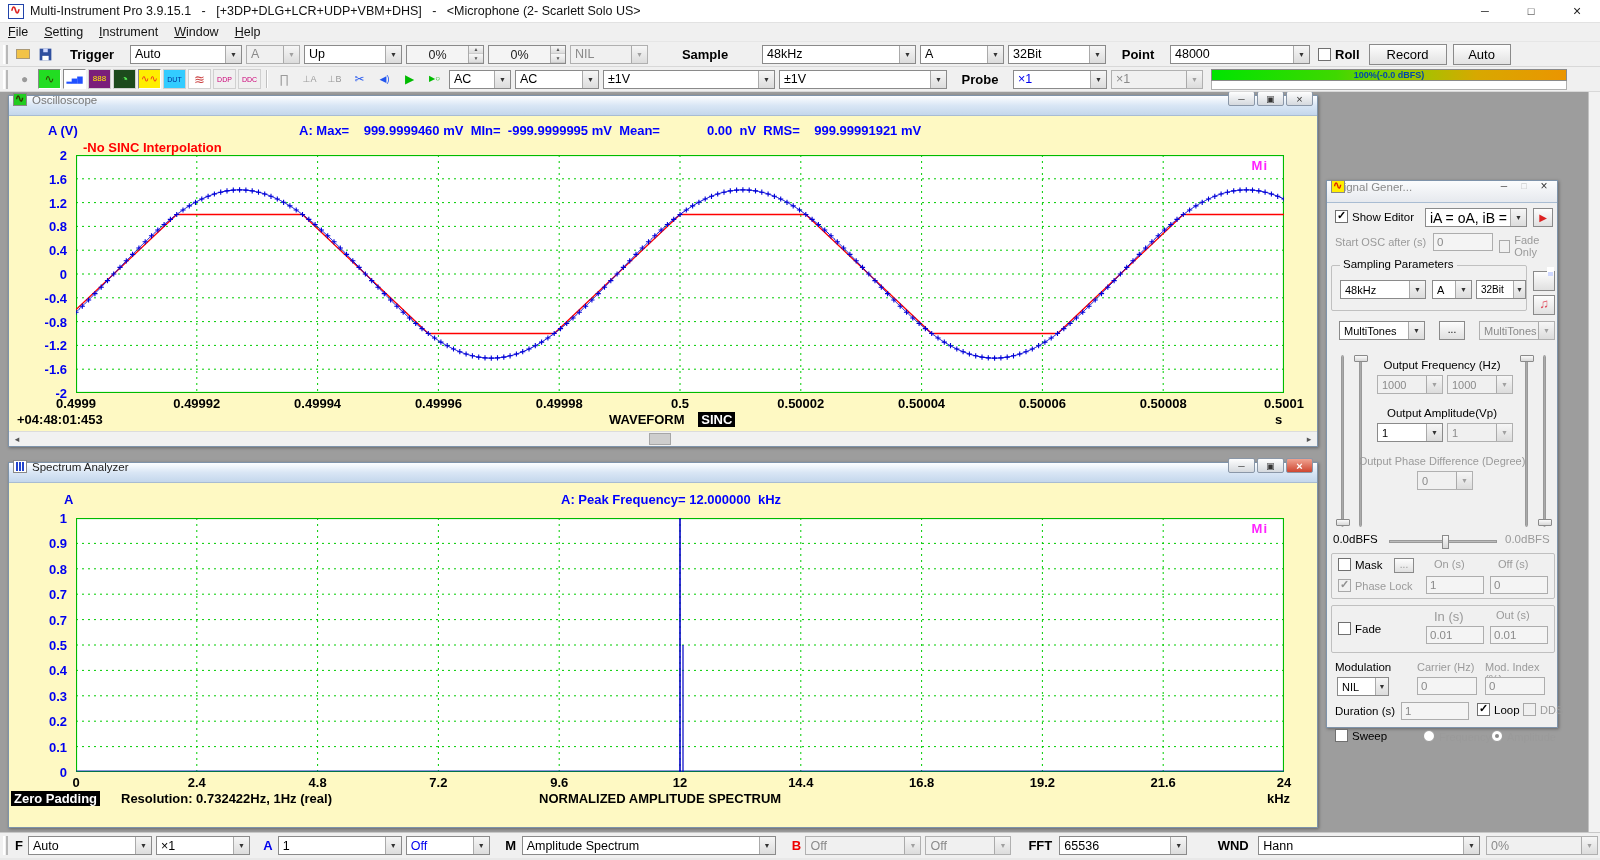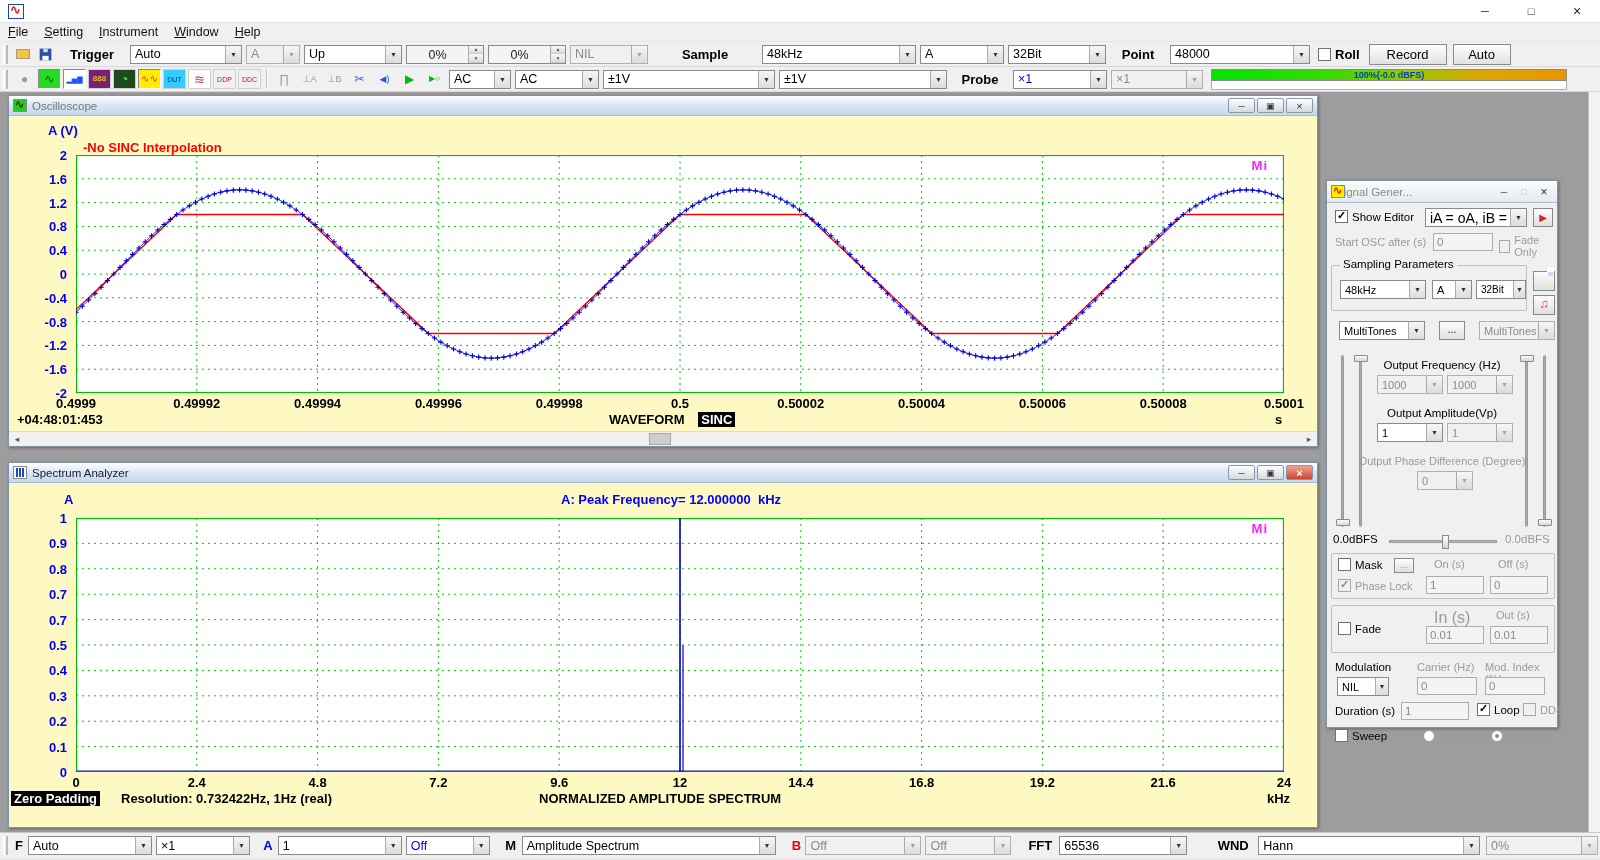--- a/index.html
+++ b/index.html
@@ -47,21 +47,21 @@
   .tbicon.flat { border-color:transparent; background:transparent; }
   .tbsep { width:2px; height:18px; border-left:1px solid #c0c0c0; border-right:1px solid #fff; margin:0 4px; }
 
   .meter { width:356px; margin-left:6px; }
   .mbar { height:12px; border:1px solid #8a8a8a; background:linear-gradient(90deg,#00e400 0%,#3fd800 35%,#97c800 55%,#d8a800 75%,#eb9500 100%); text-align:center; font-size:9px; font-weight:bold; color:#0047ab; line-height:11px; }
   .mbar2 { height:9px; border:1px solid #b0b0b0; border-top:none; background:#fff; }
 
   
   .mdi { position:absolute; left:0; top:92px; width:1600px; height:740px; background:#9d9d9d; overflow:hidden; }
   .panel { position:absolute; background:#f0f0f0; border:1px solid #7e93aa; box-shadow:1px 1px 3px rgba(0,0,0,.35); }
-  .ptitle { height:20px; background:linear-gradient(#fdfeff,#d9e6f5 50%,#c4d7ec); border-bottom:1px solid #a8bcd2; display:flex; align-items:center; padding:9px 4px; }
+  .ptitle { height:20px; background:linear-gradient(#fdfeff,#d9e6f5 50%,#c4d7ec); border-bottom:1px solid #a8bcd2; display:flex; align-items:flex-end; padding:9px 4px; }
   .ptitle .pt { font-size:11.5px; margin-left:5px; }
   .pbtns { margin-left:auto; display:flex; gap:2px; }
   .pwbtn { width:27px; height:15px; border:1px solid #8a97a8; border-radius:2px; background:linear-gradient(#fefefe,#d5d9de); display:flex; align-items:center; justify-content:center; font-size:9px; color:#333; }
   .pwbtn.red { background:linear-gradient(#f0a391,#ce4631); color:#fff; font-weight:bold; }
   .picon { width:14px; height:13px; border:1px solid #888; position:relative; overflow:hidden; }
   .picon.scope { background:#22cc22; } .picon.scope::after { content:"∿"; position:absolute; left:1px; top:-2px; font-size:11px; color:#333300; font-weight:bold; }
   .picon.spec { background:#fff; } .picon.spec::after { content:""; position:absolute; left:2px; bottom:1px; width:9px; height:9px; background:repeating-linear-gradient(90deg,#2244cc 0 2px,#ffffff 2px 3px); }
   .picon.sg { background:#ffee00; } .picon.sg::after { content:"∿"; position:absolute; left:1px; top:-2px; font-size:11px; color:#dd2200; font-weight:bold; }
 
   .pbody { position:absolute; left:0; top:20px; right:0; bottom:0; background:#fef9c3; }
@@ -109,20 +109,21 @@
   .lblA { color:#0000ee; } .lblB { color:#ee0000; }
   .bottomsliver { position:absolute; left:0; top:858px; width:1600px; height:2px; background:#e8e8e8; }
 </style>
 </head>
 <body>
 
 <div id="app">
 
   <div class="titlebar">
     <div class="applogo"></div>
+    <span class="apptitle">Multi-Instrument Pro 3.9.15.1   -   [+3DP+DLG+LCR+UDP+VBM+DHS]   -   &lt;Microphone (2- Scarlett Solo US&gt;</span>
     <div class="wincontrols">
       <div class="wbtn">─</div>
       <div class="wbtn">□</div>
       <div class="wbtn" style="font-size:14px;">×</div>
     </div>
   </div>
 
   <div class="menubar" id="menu-items">
       <span class="menuitem">File</span>
       <span class="menuitem">Setting</span>
@@ -290,20 +291,21 @@
         <div class="picon scope"></div>
         <span class="pt" style="color:#777">Oscilloscope</span>
         <div class="pbtns">
           <div class="pwbtn">─</div>
           <div class="pwbtn">▣</div>
           <div class="pwbtn" style="font-size:11px">×</div>
         </div>
       </div>
       <div class="pbody">
         <span class="chanlab" style="left:39px;top:7px">A (V)</span>
+        <span class="stats" style="left:290px;top:7px">A: Max=    999.9999460 mV  MIn=  -999.9999995 mV  Mean=             0.00  nV  RMS=    999.99991921 mV</span>
         <span class="ann" style="left:74px;top:24px">-No SINC Interpolation</span>
         <div class="yticks" id="scope-yticks" style="left:0;top:39px;width:63px;height:238px">
             <span class="tick" style="top: 0%; color: rgb(0, 0, 238);">2</span>
             <span class="tick" style="top: 10%; color: rgb(0, 0, 238);">1.6</span>
             <span class="tick" style="top: 20%; color: rgb(0, 0, 238);">1.2</span>
             <span class="tick" style="top: 30%; color: rgb(0, 0, 238);">0.8</span>
             <span class="tick" style="top: 40%; color: rgb(0, 0, 238);">0.4</span>
             <span class="tick" style="top: 50%; color: rgb(0, 0, 238);">0</span>
             <span class="tick" style="top: 60%; color: rgb(0, 0, 238);">-0.4</span>
             <span class="tick" style="top: 70%; color: rgb(0, 0, 238);">-0.8</span>
@@ -512,21 +514,21 @@
           <span class="sg gray" style="left:166px;top:4px;font-size:11px">Off (s)</span>
           <label class="cb" style="position:absolute;left:6px;top:25px;font-weight:normal;font-size:11px;color:#9a9a9a">
               <span class="cbx dis on"></span>
               <span>Phase Lock</span>
             </label>
           <input class="sginput dis" style="left: 94px; top: 22px; width: 58px;" value="1">
           <input class="sginput dis" style="left: 158px; top: 22px; width: 58px;" value="0">
         </div>
 
         <div class="sggroup" style="left:4px;top:402px;width:224px;height:48px">
-          <span class="sg gray" style="left:102px;top:3px;font-size:16px">In (s)</span>
+          <span class="sg gray" style="left:102px;top:3px;font-size:13px">In (s)</span>
           <span class="sg gray" style="left:164px;top:3px;font-size:11px">Out (s)</span>
           <label class="cb" style="position:absolute;left:6px;top:16px;font-weight:normal;font-size:11.5px">
               <span class="cbx"></span>
               <span>Fade</span>
             </label>
           <input class="sginput dis" style="left: 94px; top: 20px; width: 58px;" value="0.01">
           <input class="sginput dis" style="left: 158px; top: 20px; width: 58px;" value="0.01">
         </div>
 
         <span class="sg" style="left:8px;top:458px">Modulation</span>

